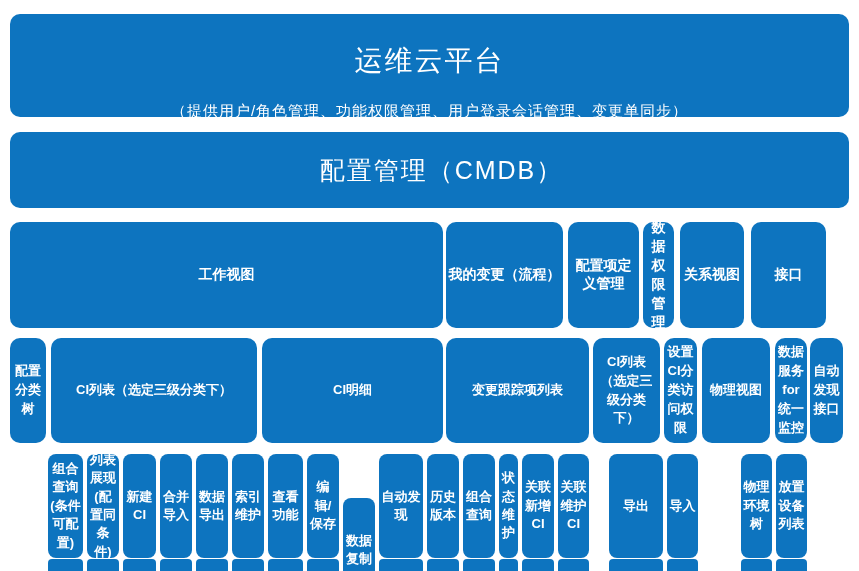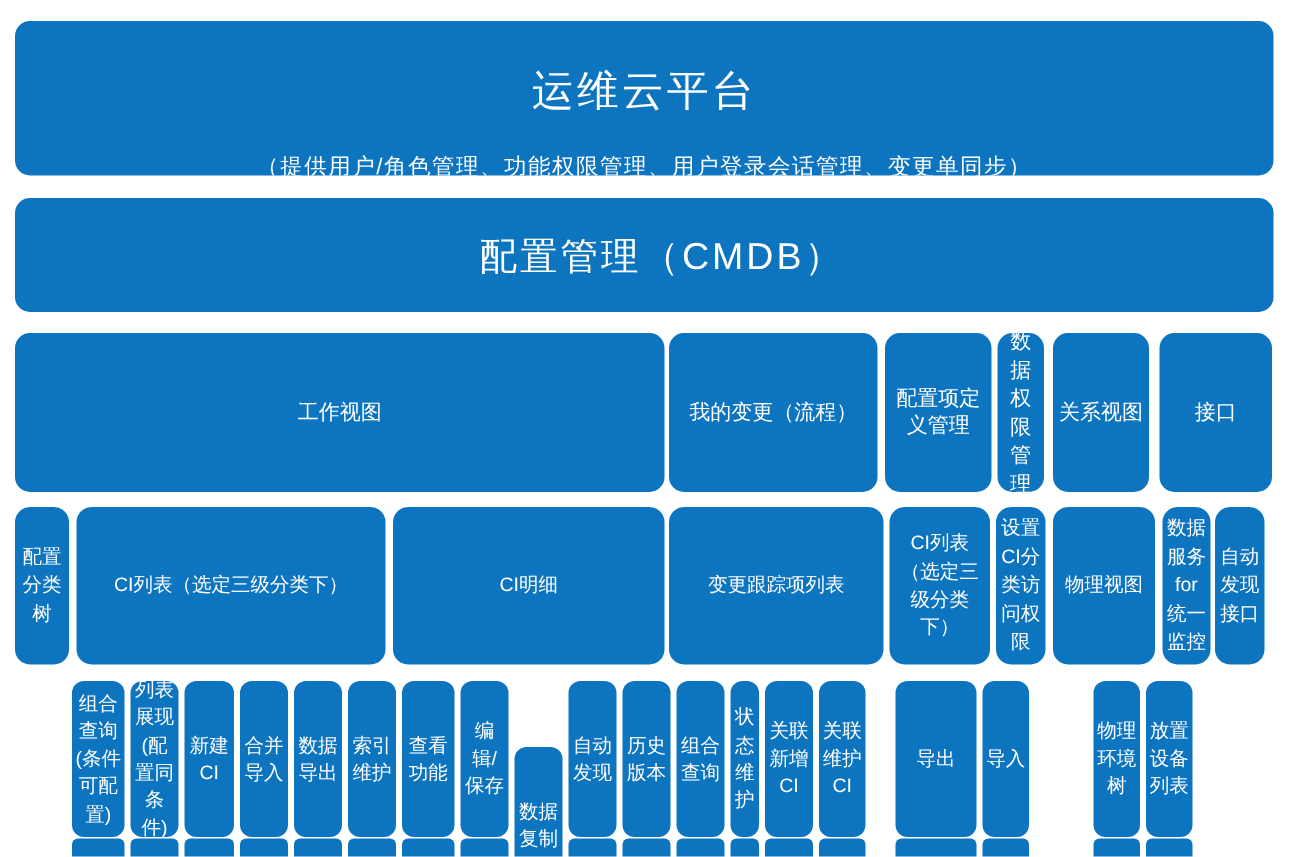--- a/index.html
+++ b/index.html
@@ -19,41 +19,41 @@
   .banner1 .t2 { margin-top:22px; font-size:15px; letter-spacing:1px; }
   .banner2 { position:absolute; left:10px; top:132px; width:839px; height:76px;
              font-size:25px; letter-spacing:2px;padding-left:24px; }
 
   
   .row { position:absolute; left:10px; display:flex; align-items:stretch; }
   .row3 { top:222px; height:106px; font-size:14px; }
   .row4 { top:338px; height:105px; font-size:13px; line-height:1.45; }
   .row5 { top:454px; height:104px; font-size:13px; line-height:1.42; }
   .row6 { top:559px; height:7px; }
-  .row .box { flex:0 0 auto; height:100%; padding:16px 2px; }
+  .row .box { flex:0 0 auto; height:100%; padding:16px 2px;font-weight:bold; }
 
   
-  .r3-0{width:433px;} .r3-1{width:139px;margin-left:3px;}
+  .r3-0{width:433px;} .r3-1{width:117px;margin-left:3px;}
   .r3-2{width:71px;margin-left:5px;} .r3-3{width:31px;margin-left:4px;padding:0;}
   .r3-4{width:64px;margin-left:6px;} .r3-5{width:75px;margin-left:7px;}
   .vclip { width:18px; line-height:19px; }
 
   
   .r4-0{width:36px;} .r4-1{width:206px;margin-left:5px;}
   .r4-2{width:181px;margin-left:5px;} .r4-3{width:143px;margin-left:3px;}
   .r4-4{width:67px;margin-left:4px;padding:0 3px;} .r4-5{width:33px;margin-left:4px;}
   .r4-6{width:68px;margin-left:5px;} .r4-7{width:32px;margin-left:5px;}
   .r4-8{width:33px;margin-left:3px;}
 
   
   .row5,.row6 { left:48px; gap:4px; }
   .row5 .box { border-radius:8px; }
   .s-0{width:35px;} .s-1{width:32px;} .s-2{width:33px;} .s-3{width:32px;}
   .s-4{width:32px;} .s-5{width:32px;} .s-6{width:35px;} .s-7{width:32px;}
-  .s-8{width:32px;margin-top:44px;} .s-9{width:32px;} .s-10{width:32px;} .s-11{width:32px;}
+  .s-8{width:32px;margin-top:44px;} .s-9{width:44px;} .s-10{width:32px;} .s-11{width:32px;}
   .s-12{width:19px;} .s-13{width:32px;} .s-14{width:31px;} .s-15{width:54px;margin-left:16px;}
   .s-16{width:31px;} .spacer{width:35px; flex:0 0 auto;} .s-17{width:31px;} .s-18{width:31px;}
   .row6 .stub { border-radius:4px; height:7px; }
 </style>
 </head>
 <body>
 
 <div id="diagram">
 
   <div class="box banner1">

